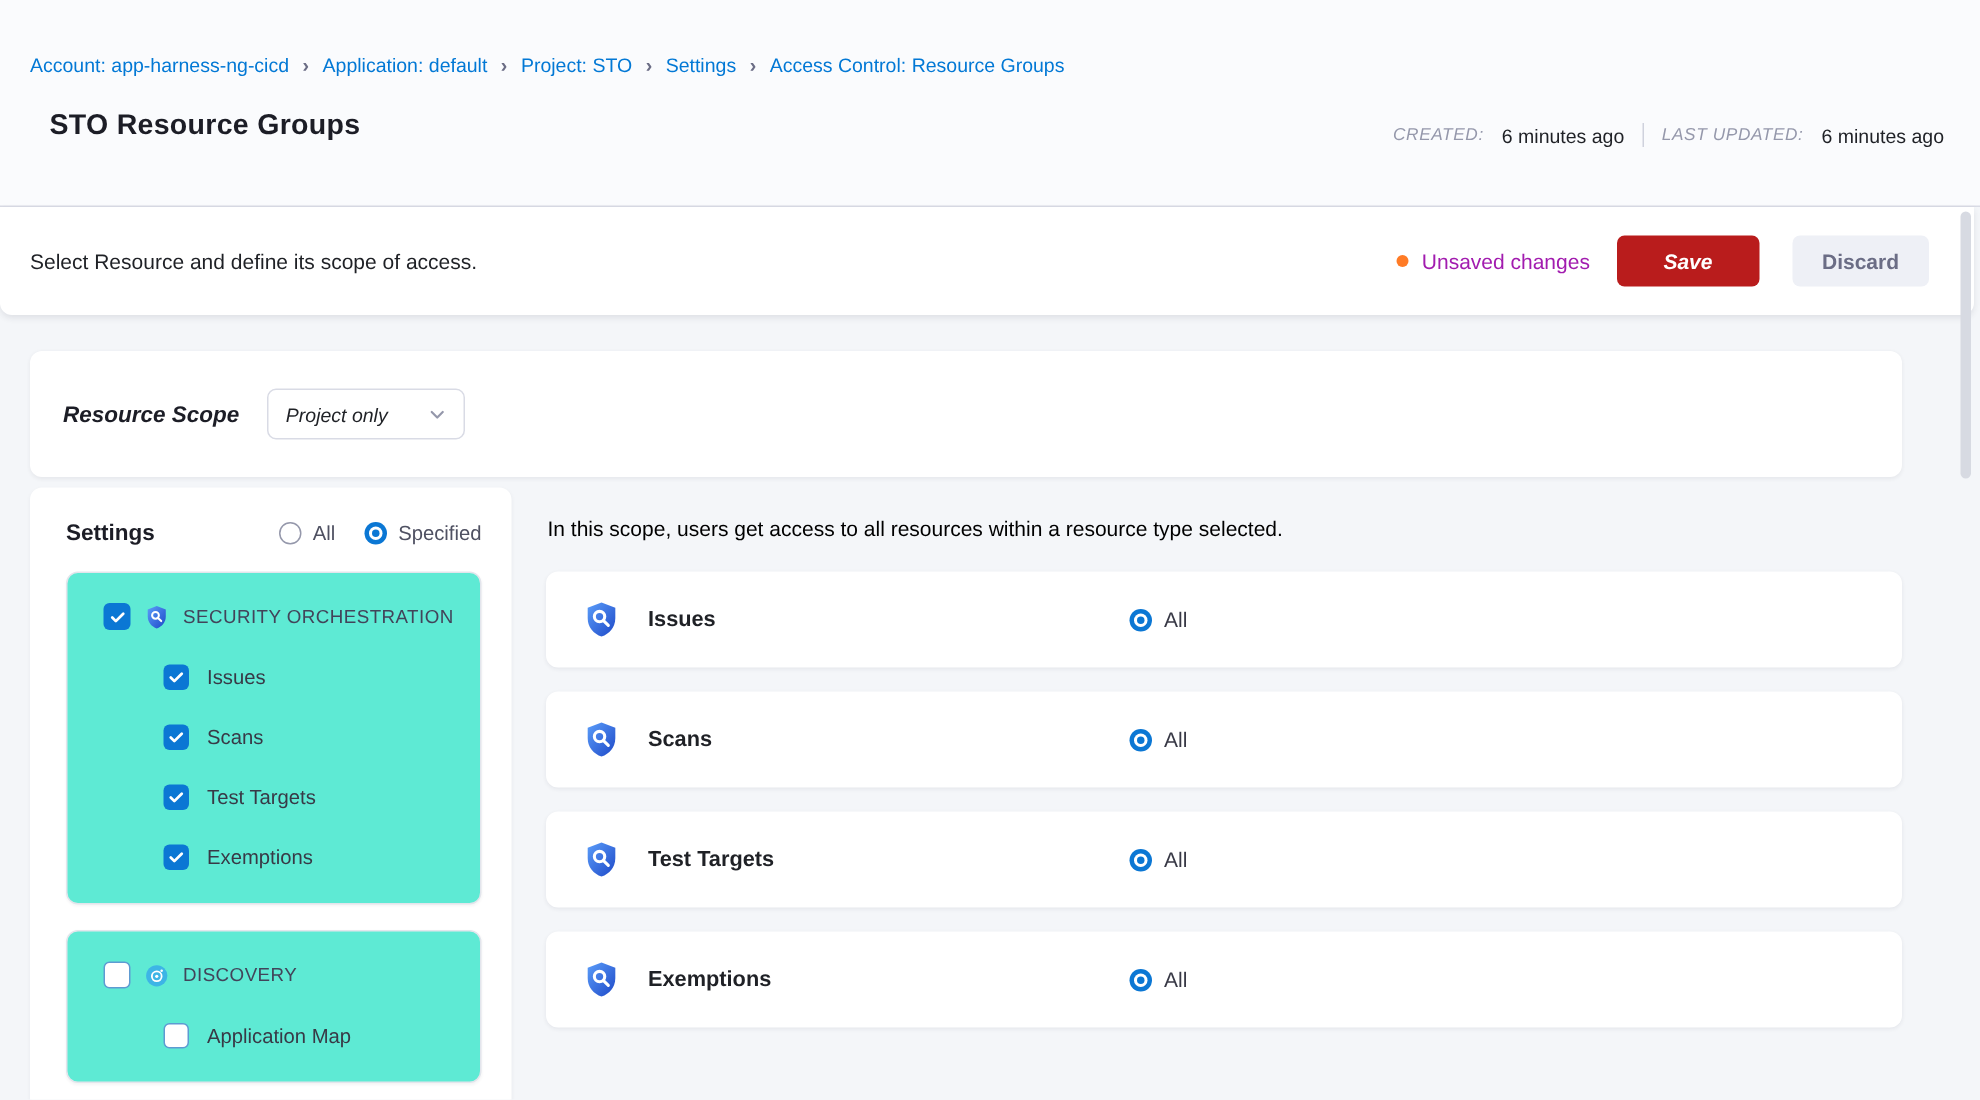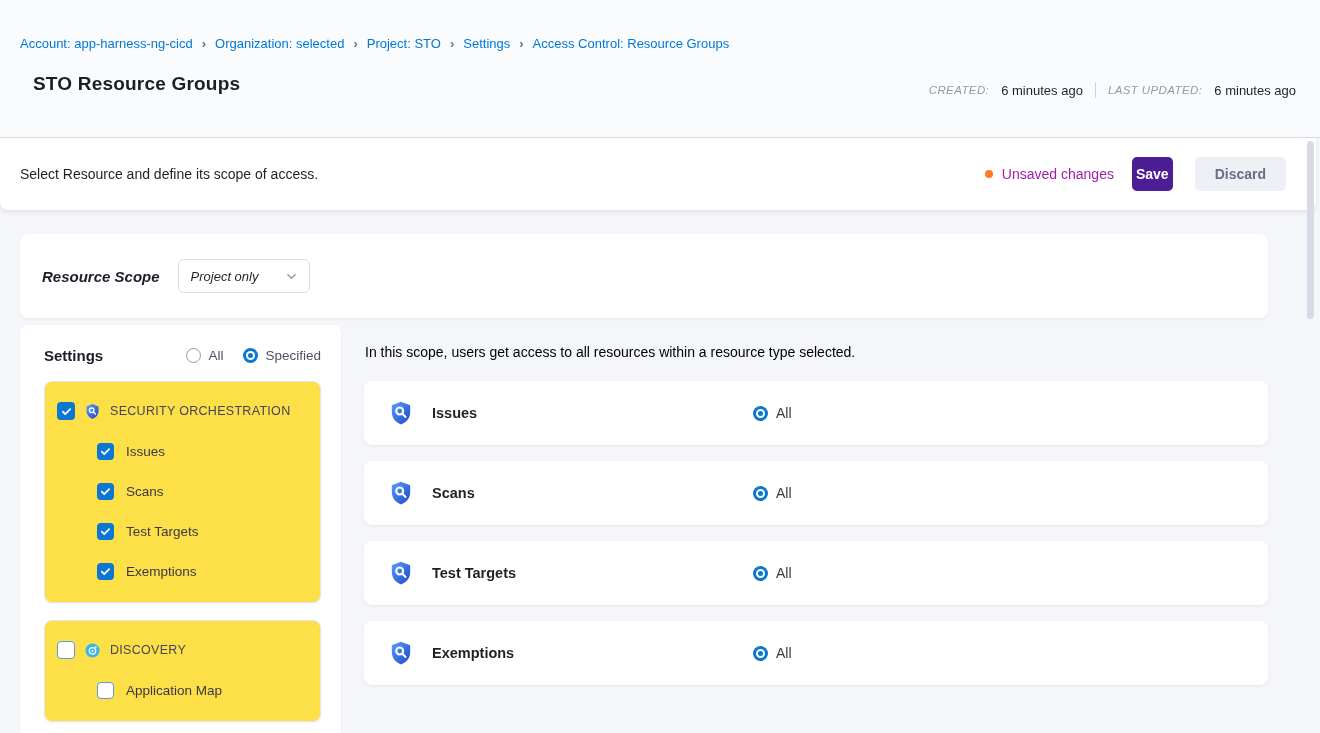--- a/index.html
+++ b/index.html
@@ -42,21 +42,21 @@
     box-shadow: 0 2px 4px rgba(40,41,61,.10);
     display: flex; align-items: center;
     padding: 0 30px 0 20px;
     position: relative; z-index: 2;
   }
   .toolbar-desc { font-size: 14px; color: #1f2126; }
   .toolbar-right { margin-left: auto; display: flex; align-items: center; }
   .unsaved-dot { width: 8px; height: 8px; border-radius: 50%; background: #ff7b26; margin-right: 9px; }
   .unsaved-text { color: #a21caf; font-size: 14px; margin-right: 18px; }
   .btn { font-family: inherit; font-size: 14px; font-weight: bold; border: none; border-radius: 5px; cursor: pointer; }
-  .btn-save { background: #4c1d95; color: #fff; padding: 9px 4px; }
+  .btn-save { background: #b91c1c; color: #fff; padding: 9px 31px; font-style: italic; }
   .btn-discard { background: #eef0f6; color: #6b6d85; padding: 9px 20px; margin-left: 22px; }
 
   
   .main { padding: 24px 52px 0 20px; }
 
   .scope-card {
     background: #fff; border-radius: 8px; height: 84px;
     box-shadow: 0 1px 3px rgba(40,41,61,.07);
     display: flex; align-items: center; padding: 0 22px; gap: 18px; font-style: italic;
   }
@@ -89,21 +89,21 @@
   .radio.on::before {
     content: ""; position: absolute; inset: 3px; border-radius: 50%; background: #fff;
   }
   .radio.on::after {
     content: ""; position: absolute; inset: 5px; border-radius: 50%; background: #0b77d4;
   }
 
   .tree-card {
     border: 1px solid #e3e5ec; border-radius: 8px;
     box-shadow: 0 1px 2px rgba(40,41,61,.05);
-    margin-top: 17px; padding: 20px 12px 22px 12px; background: #fde047;
+    margin-top: 17px; padding: 20px 12px 22px 24px; background: #5eead4;
   }
   .tree-parent { display: flex; align-items: center; gap: 9px; }
   .tree-parent .grp-label { font-size: 12.5px; color: #42445a; letter-spacing: .3px; }
   .tree-children { margin-left: 40px; }
   .tree-child { display: flex; align-items: center; gap: 12px; margin-top: 23px; }
   .tree-child .item-label { font-size: 13.5px; color: #383946; }
 
   .checkbox { width: 18px; height: 18px; border-radius: 4px; flex: none; display: flex; align-items: center; justify-content: center; cursor: pointer; }
   .checkbox.sm { width: 17px; height: 17px; }
   .checkbox.checked { background: #0b77d4; }
@@ -142,21 +142,21 @@
       <stop offset="0" stop-color="#5b9df9"></stop>
       <stop offset="1" stop-color="#1e49c8"></stop>
     </linearGradient>
   </defs>
 </svg>
 
 <header class="page-header">
   <nav class="breadcrumb">
     <a>Account: app-harness-ng-cicd</a>
     <span class="crumb-sep"></span>
-    <a>Organization: selected</a>
+    <a>Application: default</a>
     <span class="crumb-sep"></span>
     <a>Project: STO</a>
     <span class="crumb-sep"></span>
     <a>Settings</a>
     <span class="crumb-sep"></span>
     <a>Access Control: Resource Groups</a>
   </nav>
   <div class="title-row">
     <h1 class="page-title">STO Resource Groups</h1>
   </div>

